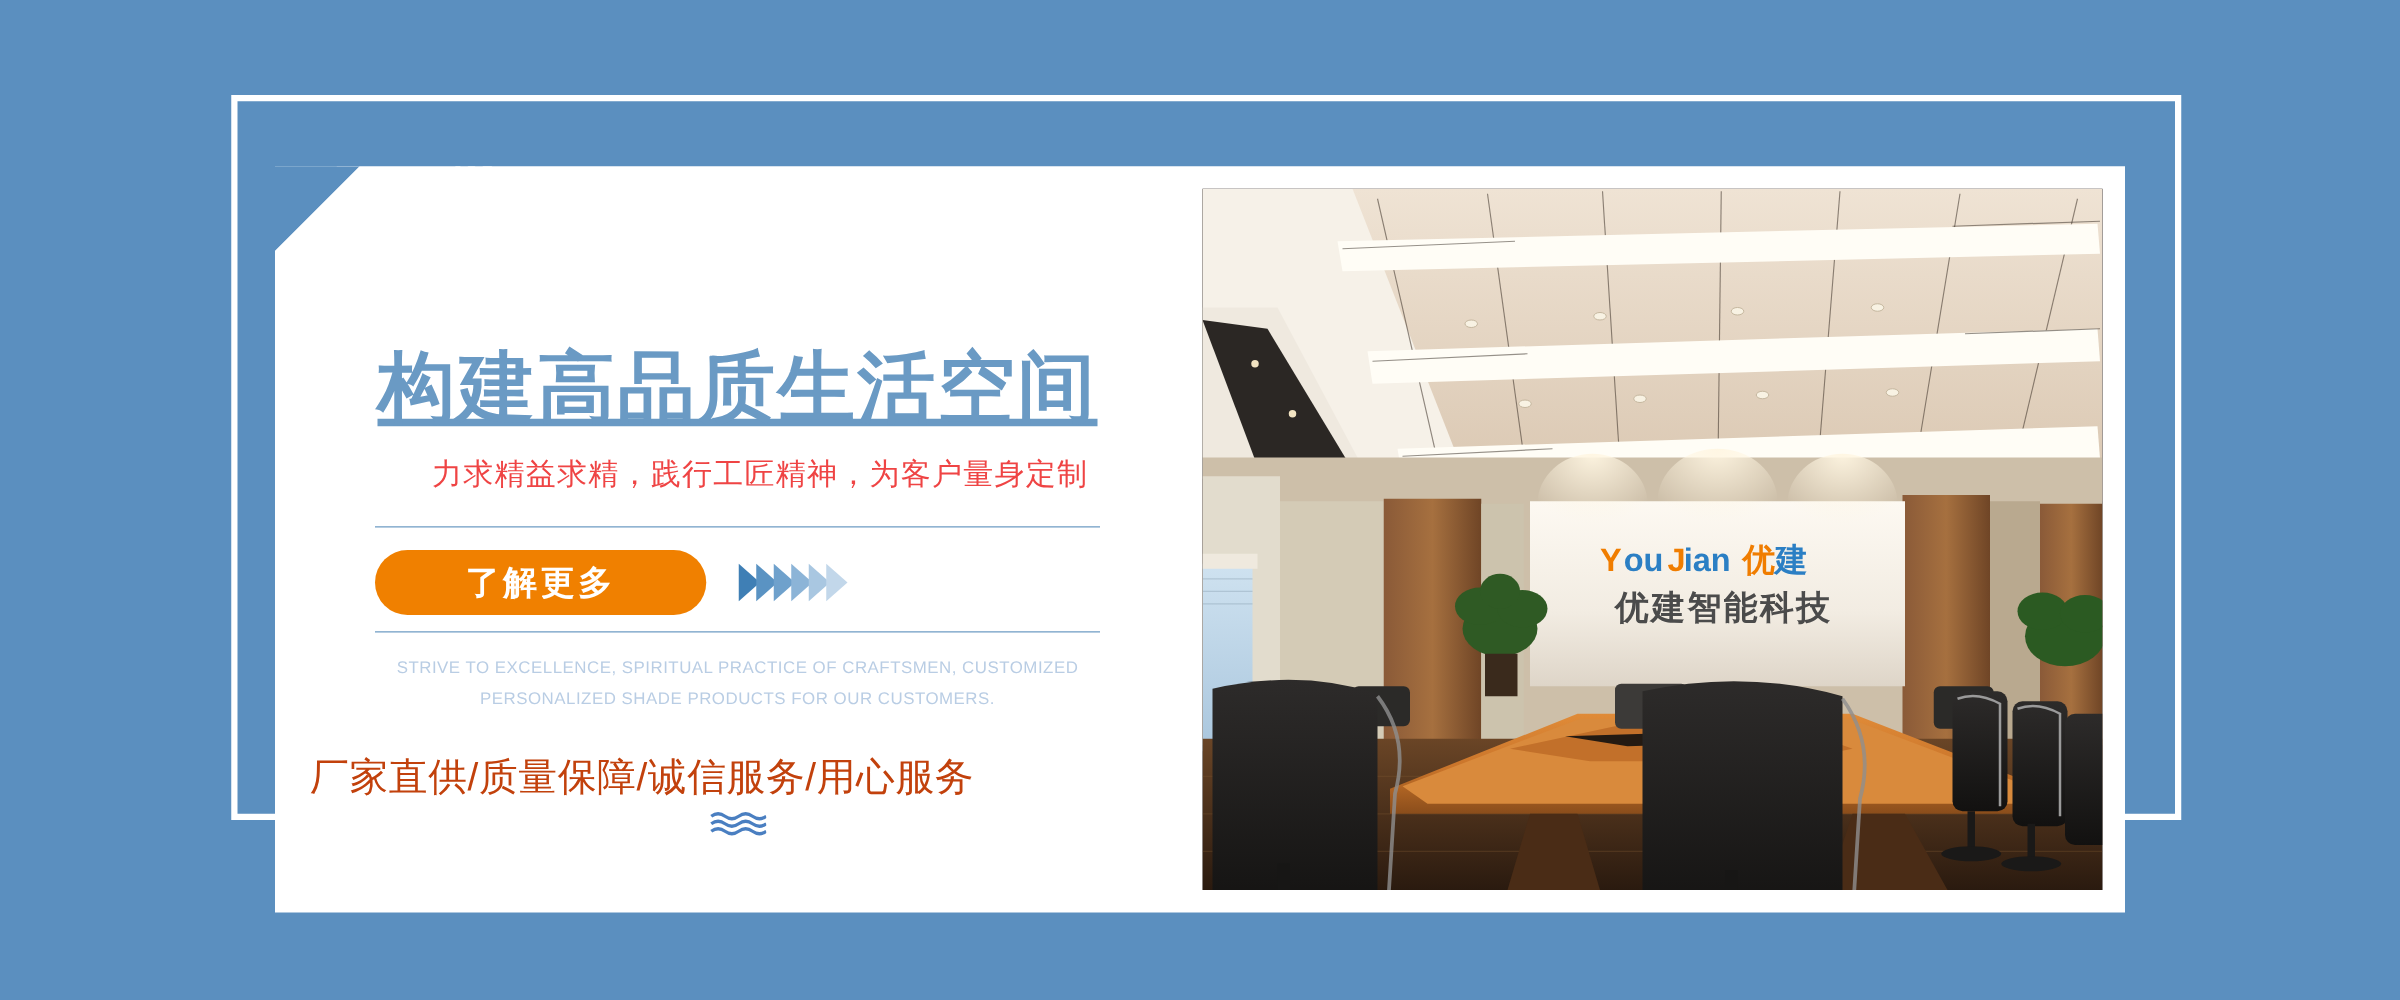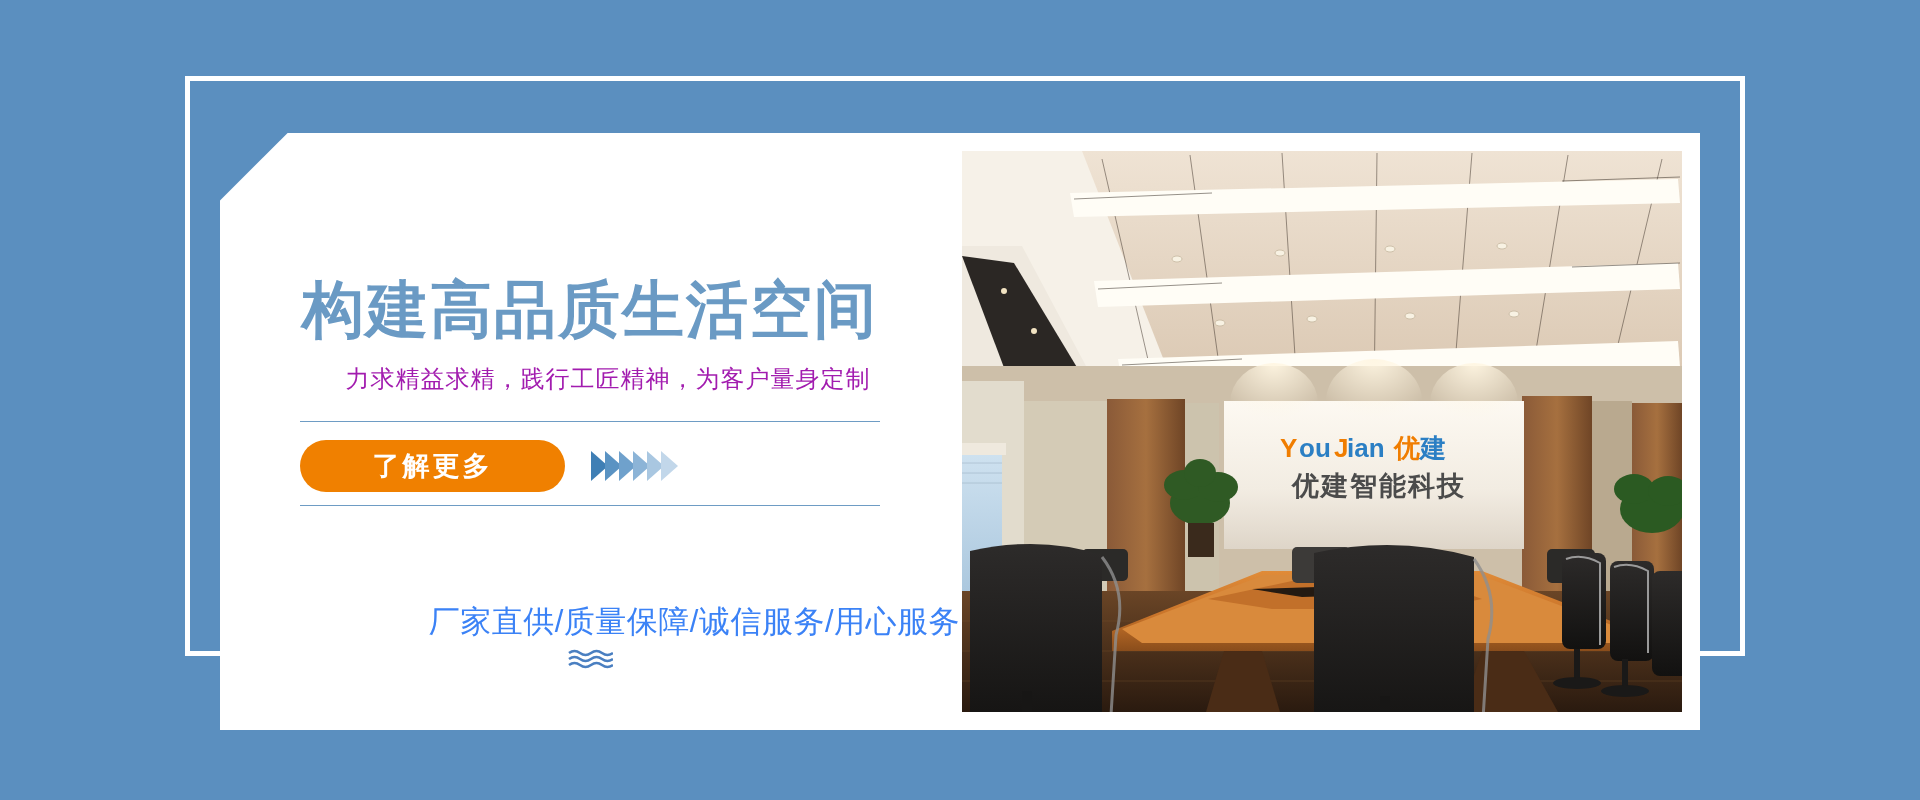--- a/index.html
+++ b/index.html
@@ -80,26 +80,27 @@
     font-weight:400;
   }
   .headline{
     position:absolute;
     left:0; right:0; top:135px;
     text-align:center;
     color:#6a9ac4;
     font-size:62px;
     font-weight:bold;
     letter-spacing:2px;
+    text-decoration:underline;
   }
   .subline{
     position:absolute;
     left:0; right:0; top:230px;
     text-align:center;
-    color:#a21caf;
+    color:#ef4444;
     font-size:24px;
     letter-spacing:1px;
     padding-left:36px;
   }
 
   
   .rule{
     position:absolute;
     left:80px; width:580px;
     height:1px; background:#6e9cc4;
@@ -146,22 +147,22 @@
     color:#b9cde4;
     font-size:13.5px;
     line-height:25px;
     letter-spacing:0.4px;
   }
 
   
   .keywords{
     position:absolute;
     left:0; right:0; top:468px;
-    text-align:right;
-    color:#3b82f6;
+    text-align:left;
+    color:#c2410c;
     font-size:31px;
     letter-spacing:0.5px;
     padding-left:28px;
   }
   .wave{
     position:absolute;
     left:0; right:0; top:515px;
     text-align:center;
   }
   .wave svg{ display:inline-block; }
@@ -206,20 +207,24 @@
         <span class="chev" style="border-left-color:#5a93c3"></span>
         <span class="chev" style="border-left-color:#6fa1cc"></span>
         <span class="chev" style="border-left-color:#8cb4d7"></span>
         <span class="chev" style="border-left-color:#a9c7e1"></span>
         <span class="chev" style="border-left-color:#c2d7ea"></span>
       </div>
     </div>
 
     <div class="rule bottom"></div>
 
+    <div class="small-en">
+      <div>STRIVE TO EXCELLENCE, SPIRITUAL PRACTICE OF CRAFTSMEN, CUSTOMIZED</div>
+      <div>PERSONALIZED SHADE PRODUCTS FOR OUR CUSTOMERS.</div>
+    </div>
 
     <div class="keywords">厂家直供/质量保障/诚信服务/用心服务</div>
 
     <div class="wave">
       <svg width="46" height="22" viewBox="0 0 46 22">
         <path d="M2 5 q5.5 -4 11 0 t11 0 t11 0 t11 0" fill="none" stroke="#4a7fc1" stroke-width="2.6"></path>
         <path d="M2 11 q5.5 -4 11 0 t11 0 t11 0 t11 0" fill="none" stroke="#4a7fc1" stroke-width="2.6"></path>
         <path d="M2 17 q5.5 -4 11 0 t11 0 t11 0 t11 0" fill="none" stroke="#4a7fc1" stroke-width="2.6"></path>
       </svg>
     </div>

